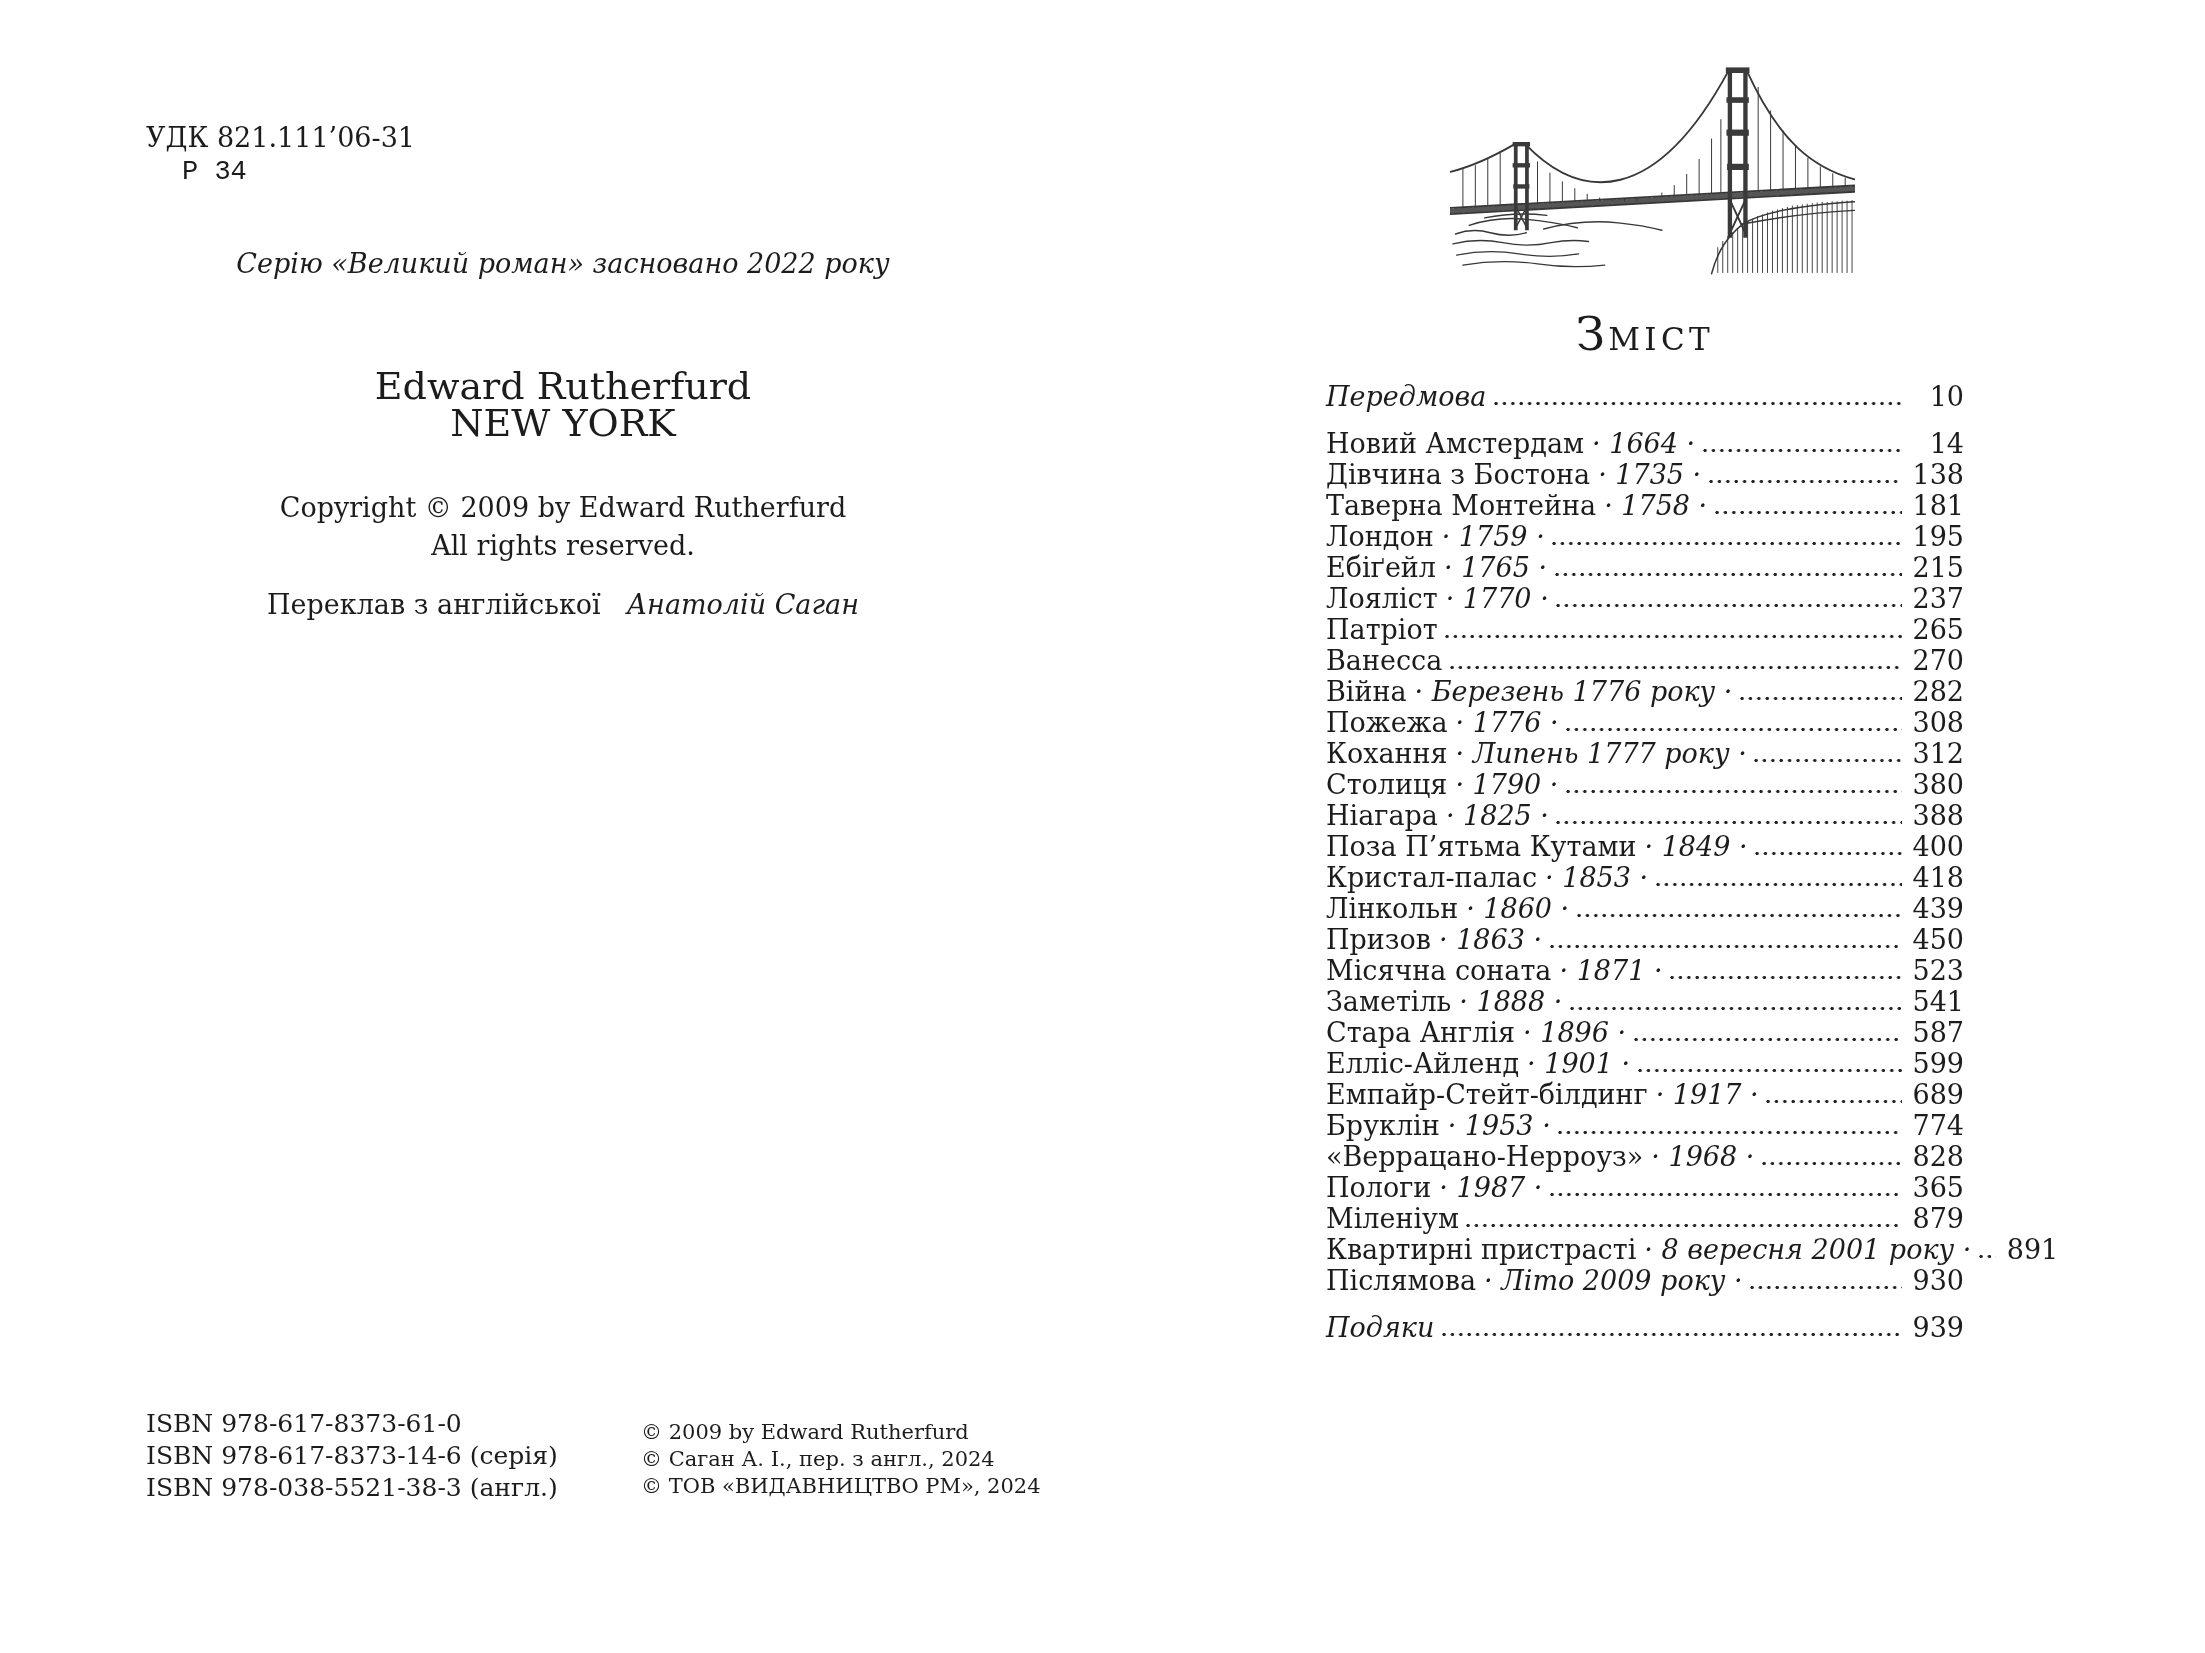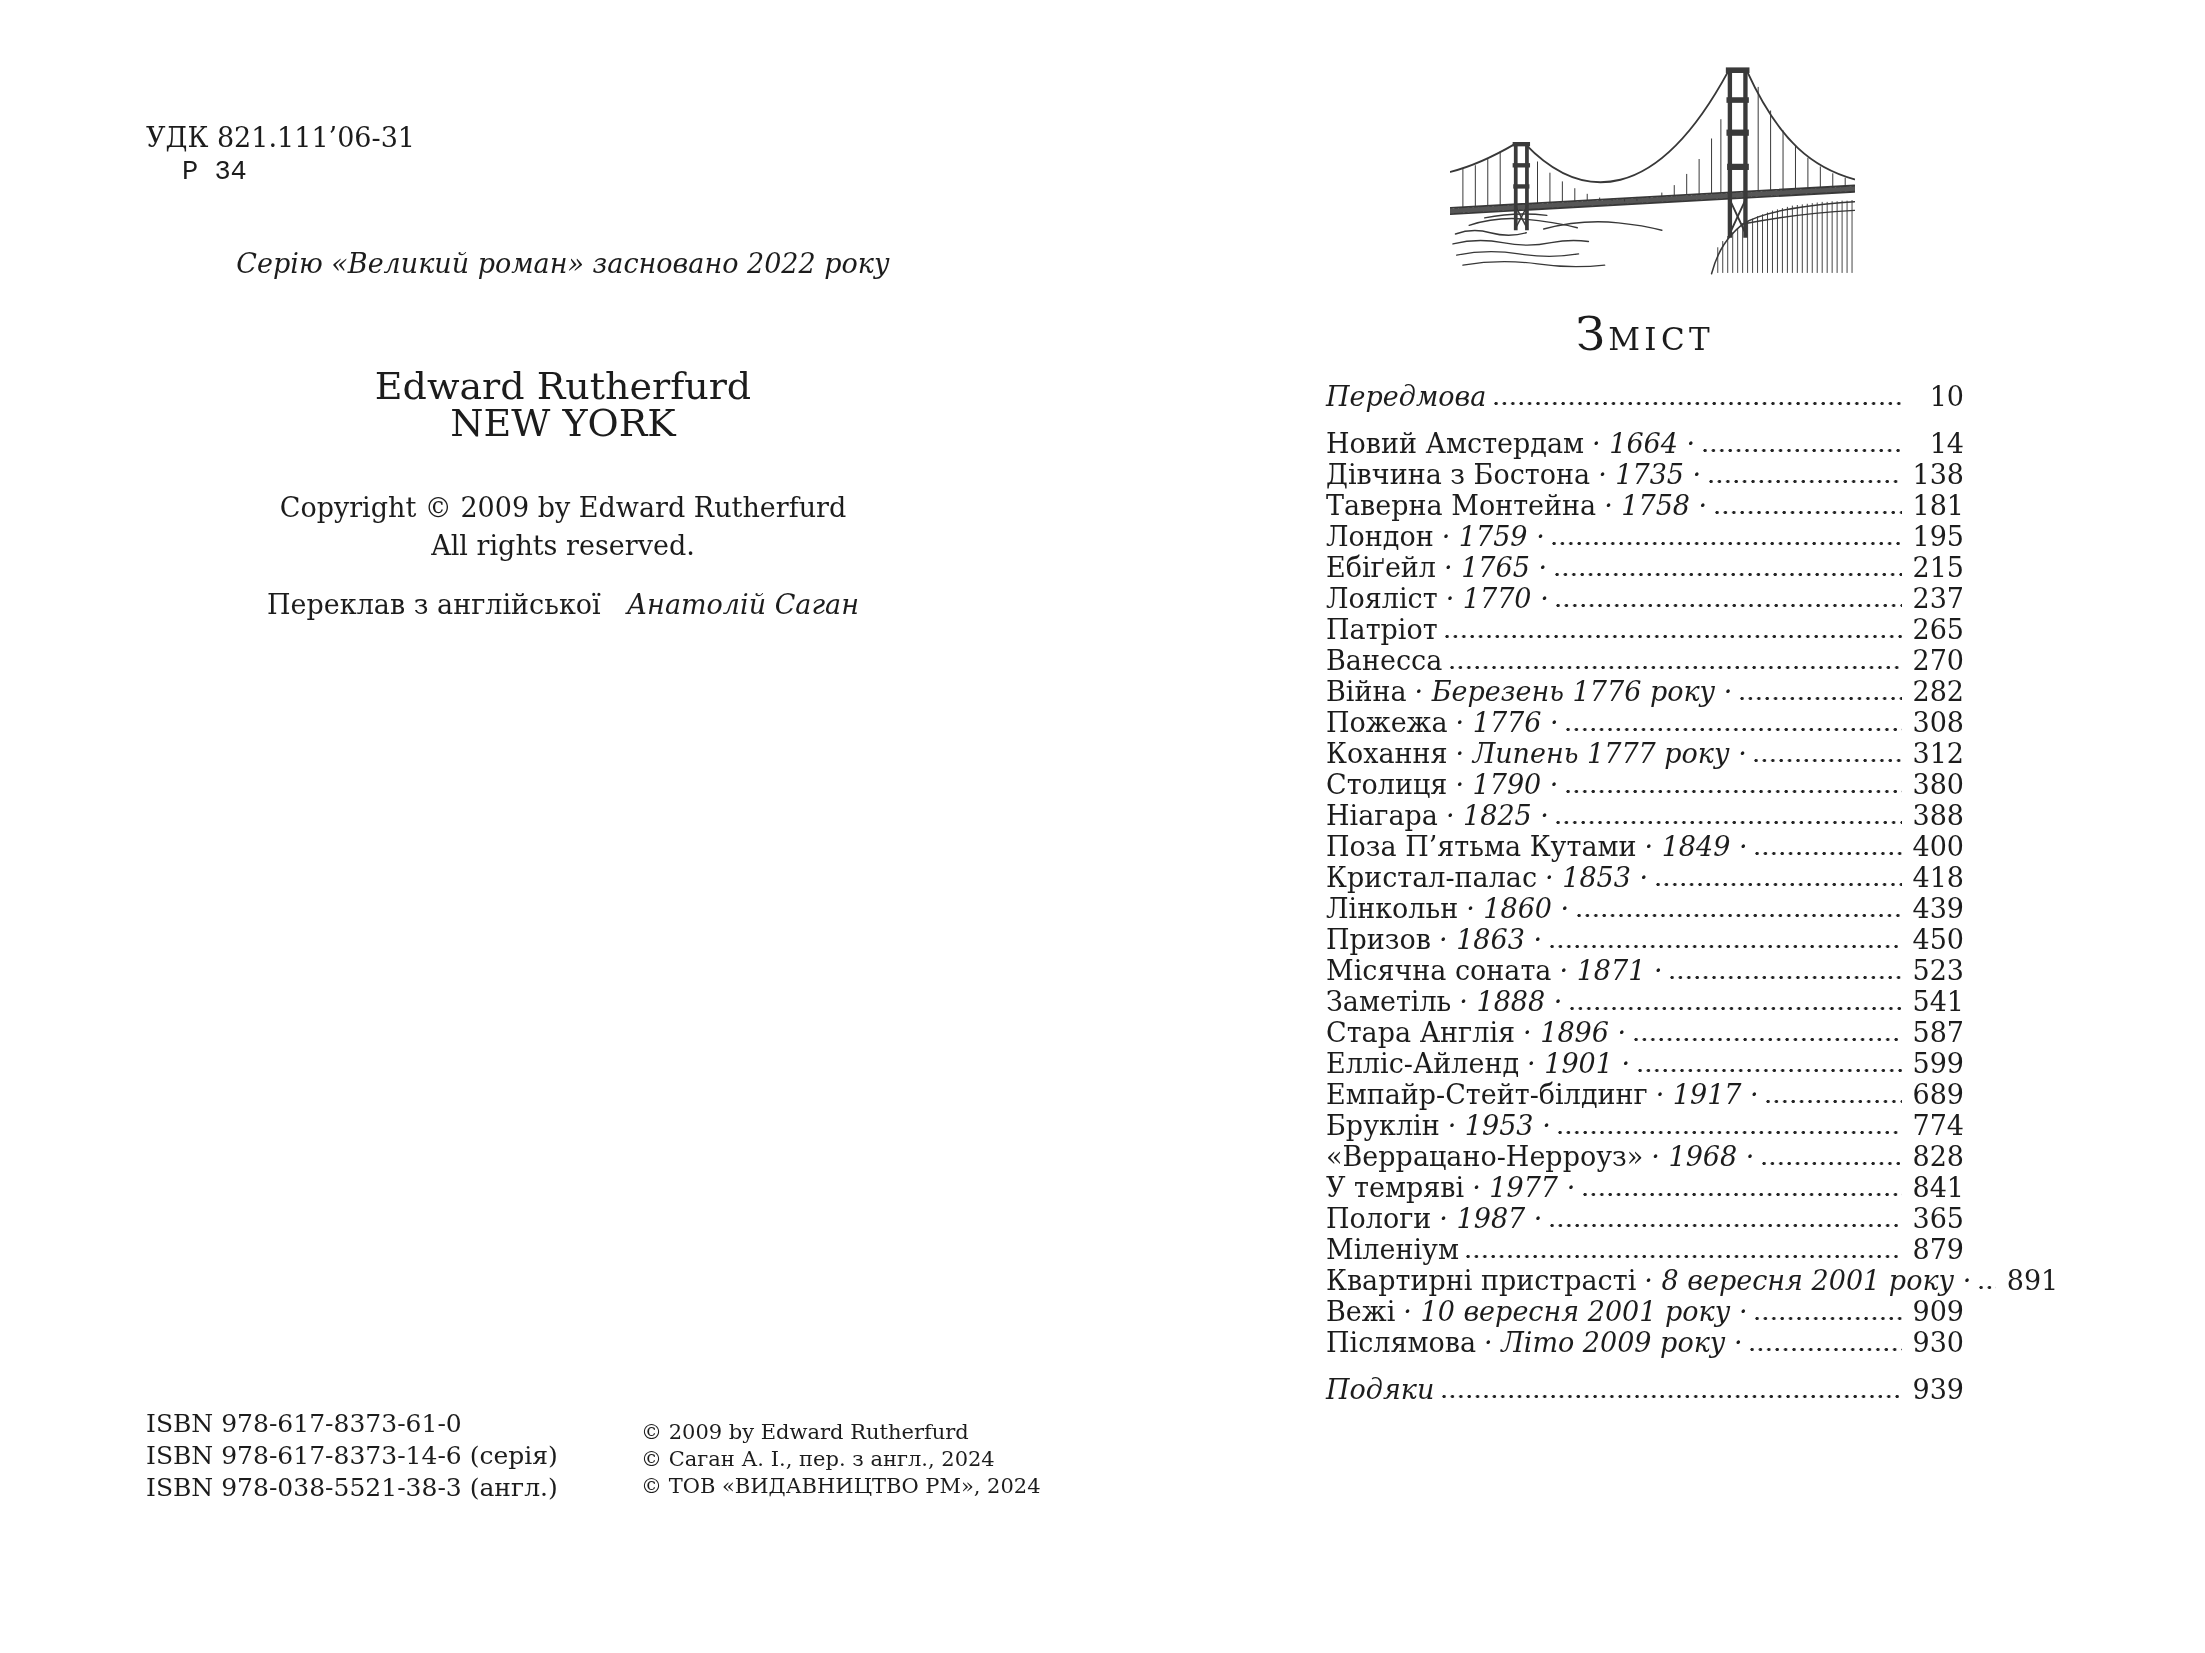--- a/index.html
+++ b/index.html
@@ -384,26 +384,20 @@
       <span class="toc-page">774</span>
     </div>
 
     <div class="toc-row">
       <span class="toc-title">«Веррацано-Нерроуз»</span>
       <span class="toc-detail">· 1968 ·</span>
       <span class="toc-dots"></span>
       <span class="toc-page">828</span>
     </div>
 
-    <div class="toc-row">
-      <span class="toc-title">У темряві</span>
-      <span class="toc-detail">· 1977 ·</span>
-      <span class="toc-dots"></span>
-      <span class="toc-page">841</span>
-    </div>
 
     <div class="toc-row">
       <span class="toc-title">Пологи</span>
       <span class="toc-detail">· 1987 ·</span>
       <span class="toc-dots"></span>
       <span class="toc-page">365</span>
     </div>
 
     <div class="toc-row">
       <span class="toc-title">Міленіум</span>
@@ -412,26 +406,20 @@
       <span class="toc-page">879</span>
     </div>
 
     <div class="toc-row">
       <span class="toc-title">Квартирні пристрасті</span>
       <span class="toc-detail">· 8 вересня 2001 року ·</span>
       <span class="toc-dots"></span>
       <span class="toc-page">891</span>
     </div>
 
-    <div class="toc-row">
-      <span class="toc-title">Вежі</span>
-      <span class="toc-detail">· 10 вересня 2001 року ·</span>
-      <span class="toc-dots"></span>
-      <span class="toc-page">909</span>
-    </div>
 
     <div class="toc-row">
       <span class="toc-title">Післямова</span>
       <span class="toc-detail">· Літо 2009 року ·</span>
       <span class="toc-dots"></span>
       <span class="toc-page">930</span>
     </div>
 
     <div class="toc-row gap">
       <span class="toc-title italic">Подяки</span>

